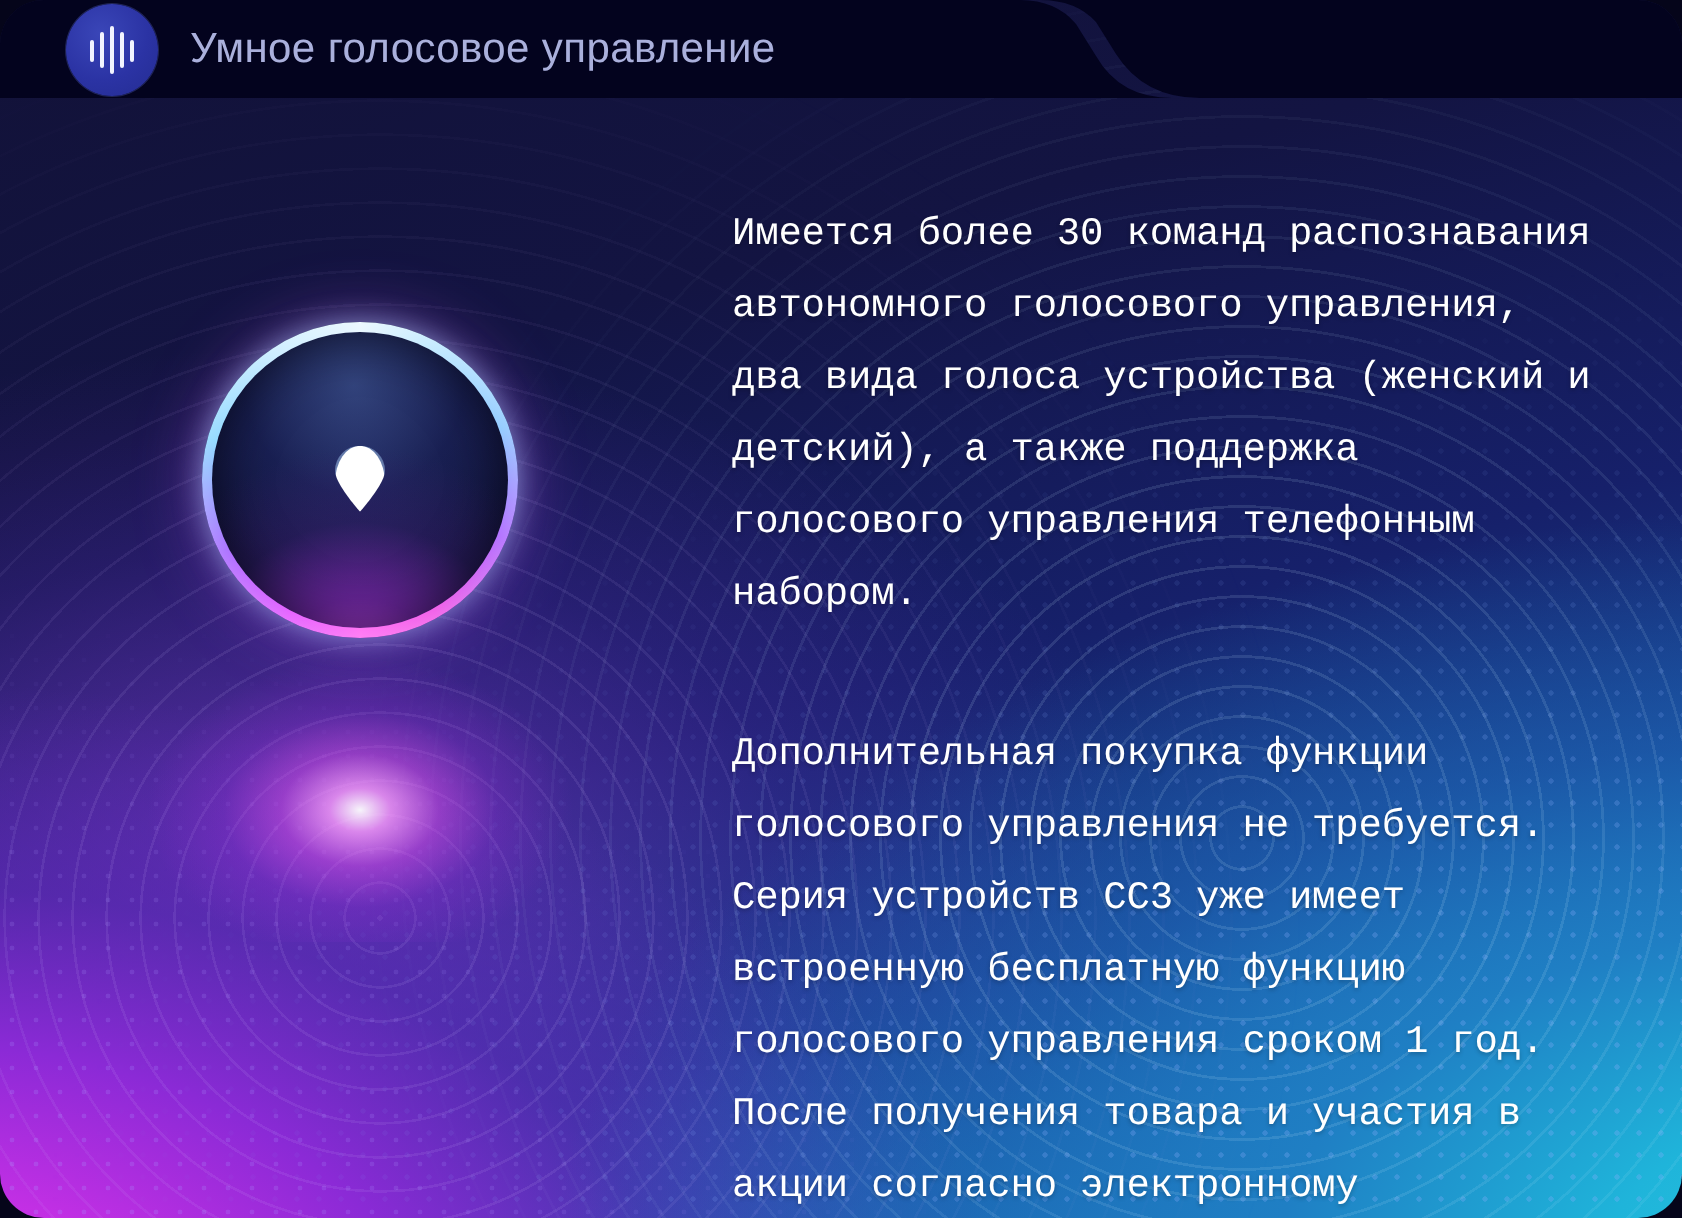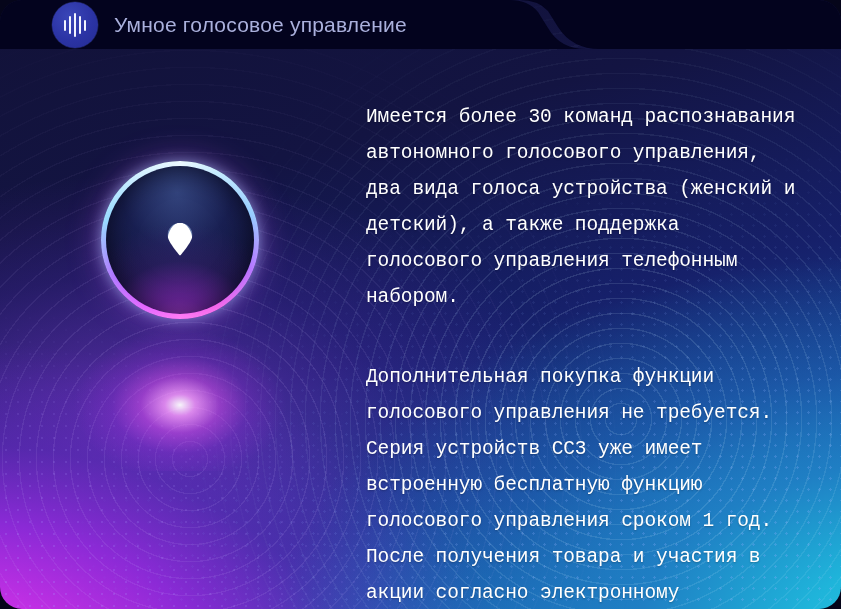--- a/index.html
+++ b/index.html
@@ -73,21 +73,21 @@
     position:absolute; left:0; top:0;
     width:841px; height:72px;
     pointer-events:none;
   }
   .headerbar svg { display:block; }
 
   .header-content {
     position:absolute; left:0; top:0;
     height:50px; width:560px;
     display:flex; align-items:center;
-    padding-left:52px;
+    padding-left:33px;
     gap:16px;
   }
   .hicon {
     width:46px; height:46px; border-radius:50%;
     background:radial-gradient(circle at 38% 32%, #3a46b8 0%, #2b33a4 55%, #242c92 100%);
     display:flex; align-items:center; justify-content:center;
     gap:2.5px;
     flex:0 0 auto;
     box-shadow:0 0 0 0.5px rgba(120,140,255,0.25);
   }

